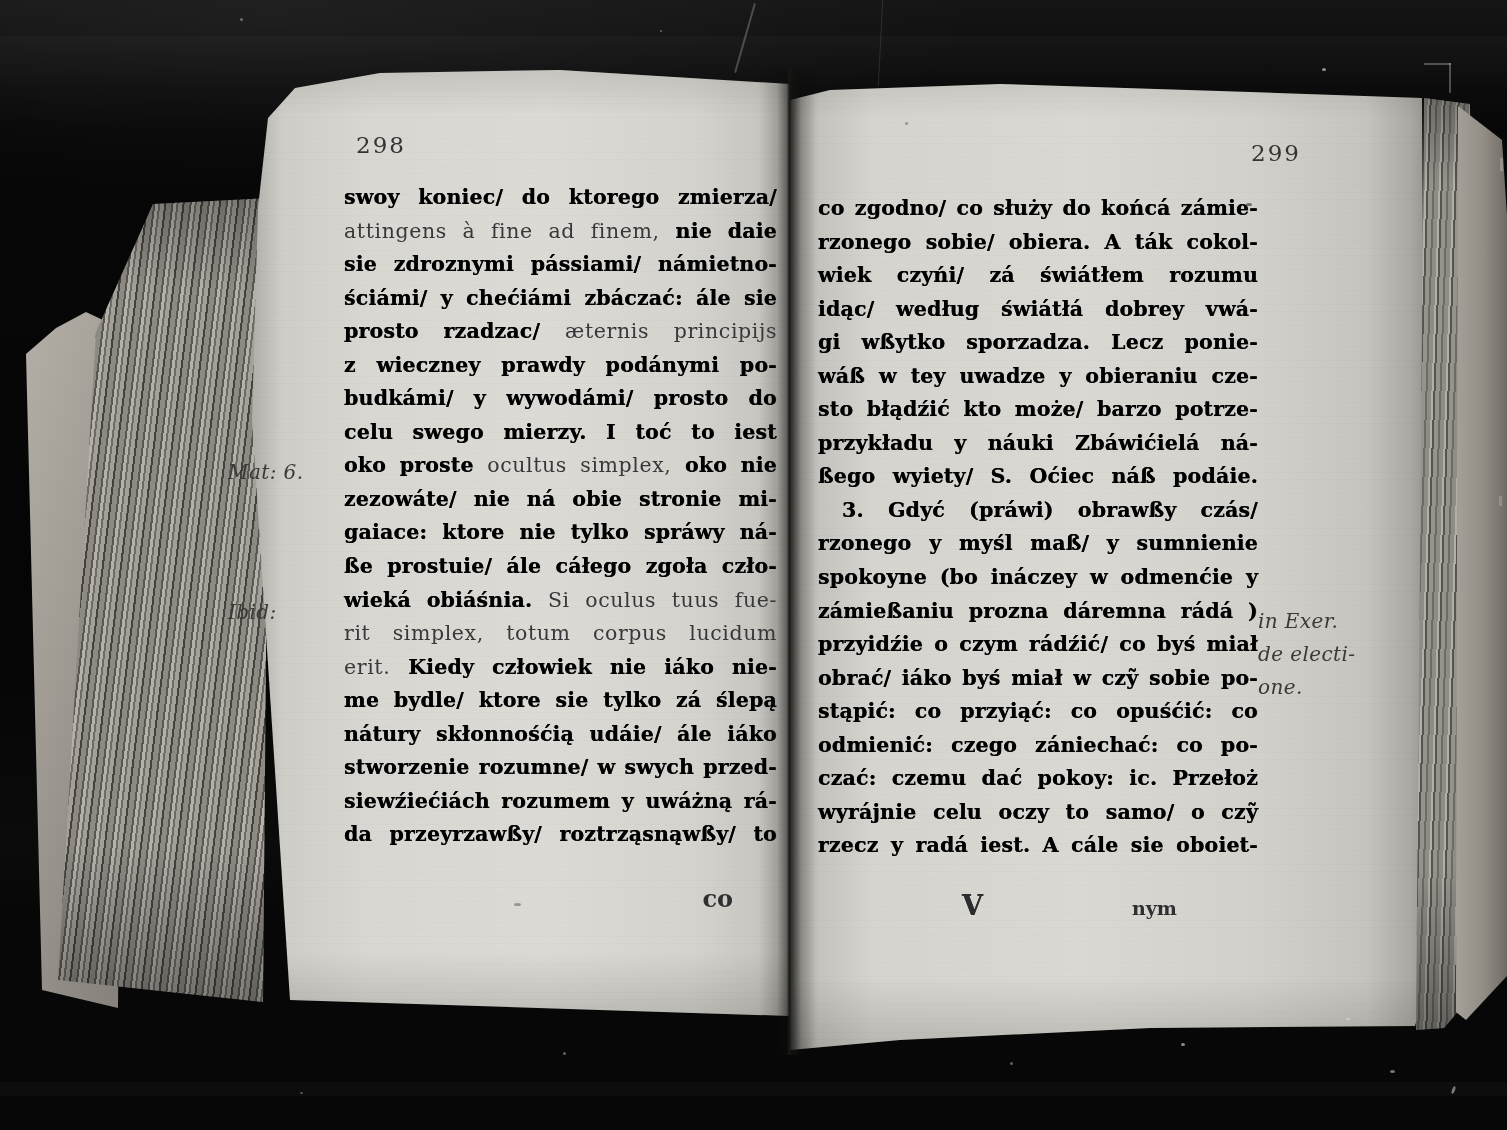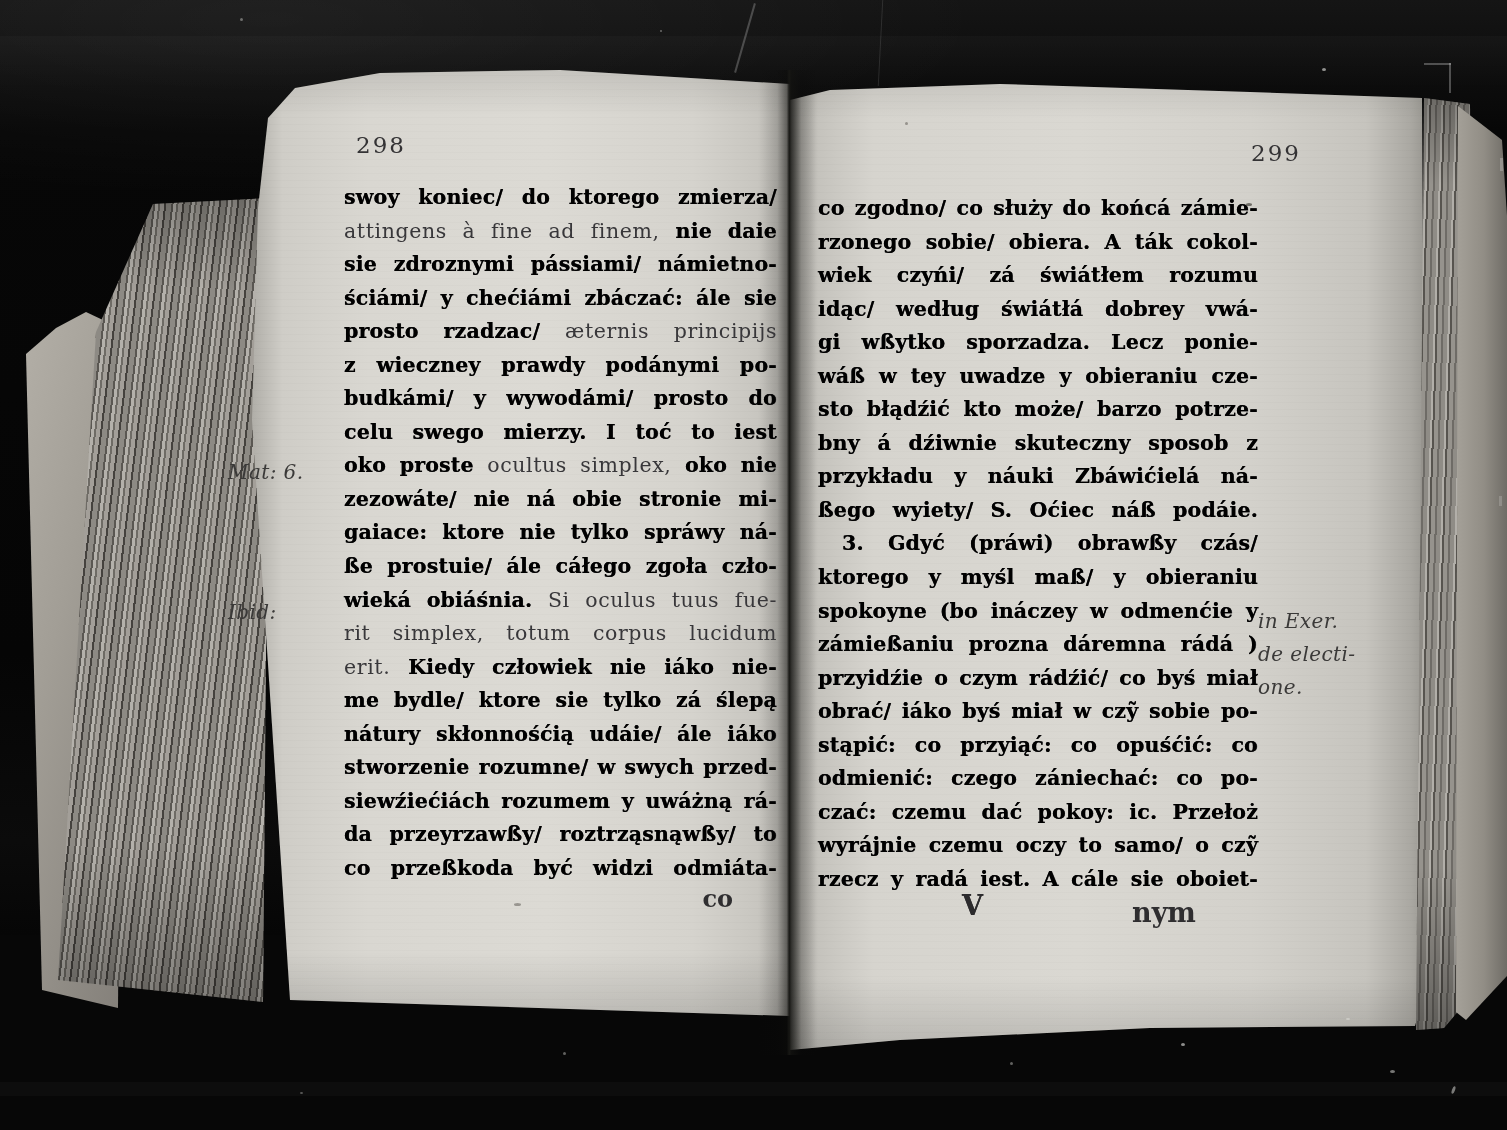--- a/index.html
+++ b/index.html
@@ -67,21 +67,21 @@
         text-shadow:0 0 0.5px rgba(47,46,48,0.9),0.3px 0.3px 0.4px rgba(47,46,48,0.45);margin-top:48px;}
   .lat{font-weight:400;letter-spacing:0.6px;color:#38373a;}
   .margin-note{position:absolute;font-style:italic;font-size:20px;color:#3a3938;
         letter-spacing:0.4px;white-space:nowrap;}
   .notes-left .margin-note{left:228px;}
   .notes-right .margin-note{left:1258px;margin-top:45px;}
   .catchword-left{position:absolute;left:344px;top:884px;width:433px;text-align:right;
         padding-right:44px;box-sizing:border-box;font-weight:700;font-size:24px;color:#2f2e30;}
   .sig-mark{position:absolute;left:962px;top:890px;font-weight:700;font-size:27px;color:#2c2b2d;
         text-shadow:0 0 0.6px rgba(44,43,45,0.9);}
-  .catchword-right{position:absolute;left:1132px;top:897px;font-weight:700;font-size:27px;color:#2f2e30;}
+  .catchword-right{position:absolute;left:1132px;top:897px;font-weight:700;font-size:19px;color:#2f2e30;}
 
   
   .art{position:absolute;background:rgba(255,255,255,0.45);}
   .a1{left:744px;top:2px;width:2px;height:72px;transform:rotate(16deg);opacity:.5;}
   .a2{left:880px;top:0;width:1px;height:86px;transform:rotate(3deg);opacity:.25;}
   .a3{left:1424px;top:63px;width:27px;height:2px;opacity:.6;}
   .a4{left:1449px;top:63px;width:2px;height:30px;opacity:.6;}
   .a5{left:1500px;top:158px;width:3px;height:13px;opacity:.5;}
   .a6{left:1499px;top:496px;width:3px;height:10px;opacity:.4;}
   .dot{position:absolute;border-radius:50%;background:#e8e8e4;}
@@ -132,43 +132,41 @@
       <div class="tl"><span class="frak">gaiace: ktore nie tylko spráwy ná-</span></div>
       <div class="tl"><span class="frak">ße prostuie/ ále cáłego zgoła czło-</span></div>
       <div class="tl"><span class="frak">wieká obiáśnia. </span><span class="lat">Si oculus tuus fue-</span></div>
       <div class="tl"><span class="lat">rit simplex, totum corpus lucidum</span></div>
       <div class="tl"><span class="lat">erit.</span><span class="frak"> Kiedy człowiek nie iáko nie-</span></div>
       <div class="tl"><span class="frak">me bydle/ ktore sie tylko zá ślepą</span></div>
       <div class="tl"><span class="frak">nátury skłonnośćią udáie/ ále iáko</span></div>
       <div class="tl"><span class="frak">stworzenie rozumne/ w swych przed-</span></div>
       <div class="tl"><span class="frak">siewźiećiách rozumem y uwáżną rá-</span></div>
       <div class="tl"><span class="frak">da przeyrzawßy/ roztrząsnąwßy/ to</span></div>
-      <div class="tl"><span class="frak">co przeßkoda być widzi odmiáta-</span></div>
     </div>
   <div class="textblock tb-right">
       <div class="tl"><span class="frak">co zgodno/ co służy do końcá zámie-</span></div>
       <div class="tl"><span class="frak">rzonego sobie/ obiera. A ták cokol-</span></div>
       <div class="tl"><span class="frak">wiek czyńi/ zá świátłem rozumu</span></div>
       <div class="tl"><span class="frak">idąc/ według świátłá dobrey vwá-</span></div>
       <div class="tl"><span class="frak">gi wßytko sporzadza. Lecz ponie-</span></div>
       <div class="tl"><span class="frak">wáß w tey uwadze y obieraniu cze-</span></div>
       <div class="tl"><span class="frak">sto błądźić kto może/ barzo potrze-</span></div>
-      <div class="tl"><span class="frak">bny á dźiwnie skuteczny sposob z</span></div>
       <div class="tl"><span class="frak">przykładu y náuki Zbáwićielá ná-</span></div>
       <div class="tl"><span class="frak">ßego wyiety/ S. Oćiec náß podáie.</span></div>
       <div class="tl" style="text-indent: 24px;"><span class="frak">3. Gdyć (práwi) obrawßy czás/</span></div>
-      <div class="tl"><span class="frak">ktorego y myśl maß/ y obieraniu</span></div>
+      <div class="tl"><span class="frak">rzonego y myśl maß/ y sumnienie</span></div>
       <div class="tl"><span class="frak">spokoyne (bo ináczey w odmenćie y</span></div>
       <div class="tl"><span class="frak">zámießaniu prozna dáremna rádá )</span></div>
       <div class="tl"><span class="frak">przyidźie o czym rádźić/ co byś miał</span></div>
       <div class="tl"><span class="frak">obrać/ iáko byś miał w czỹ sobie po-</span></div>
       <div class="tl"><span class="frak">stąpić: co przyiąć: co opuśćić: co</span></div>
       <div class="tl"><span class="frak">odmienić: czego zániechać: co po-</span></div>
       <div class="tl"><span class="frak">czać: czemu dać pokoy: ic. Przełoż</span></div>
-      <div class="tl"><span class="frak">wyrájnie czemu oczy to samo/ o czỹ</span></div>
+      <div class="tl"><span class="frak">wyrájnie celu oczy to samo/ o czỹ</span></div>
       <div class="tl"><span class="frak">rzecz y radá iest. A cále sie oboiet-</span></div>
     </div>
 
   <div class="notes-left">
       <div class="margin-note" style="top: 460px;">Mat: 6.</div>
       <div class="margin-note" style="top: 600px;">Ibid:</div>
     </div>
   <div class="notes-right">
       <div class="margin-note" style="top: 564px;">in Exer.</div>
       <div class="margin-note" style="top: 597px;">de electi-</div>

